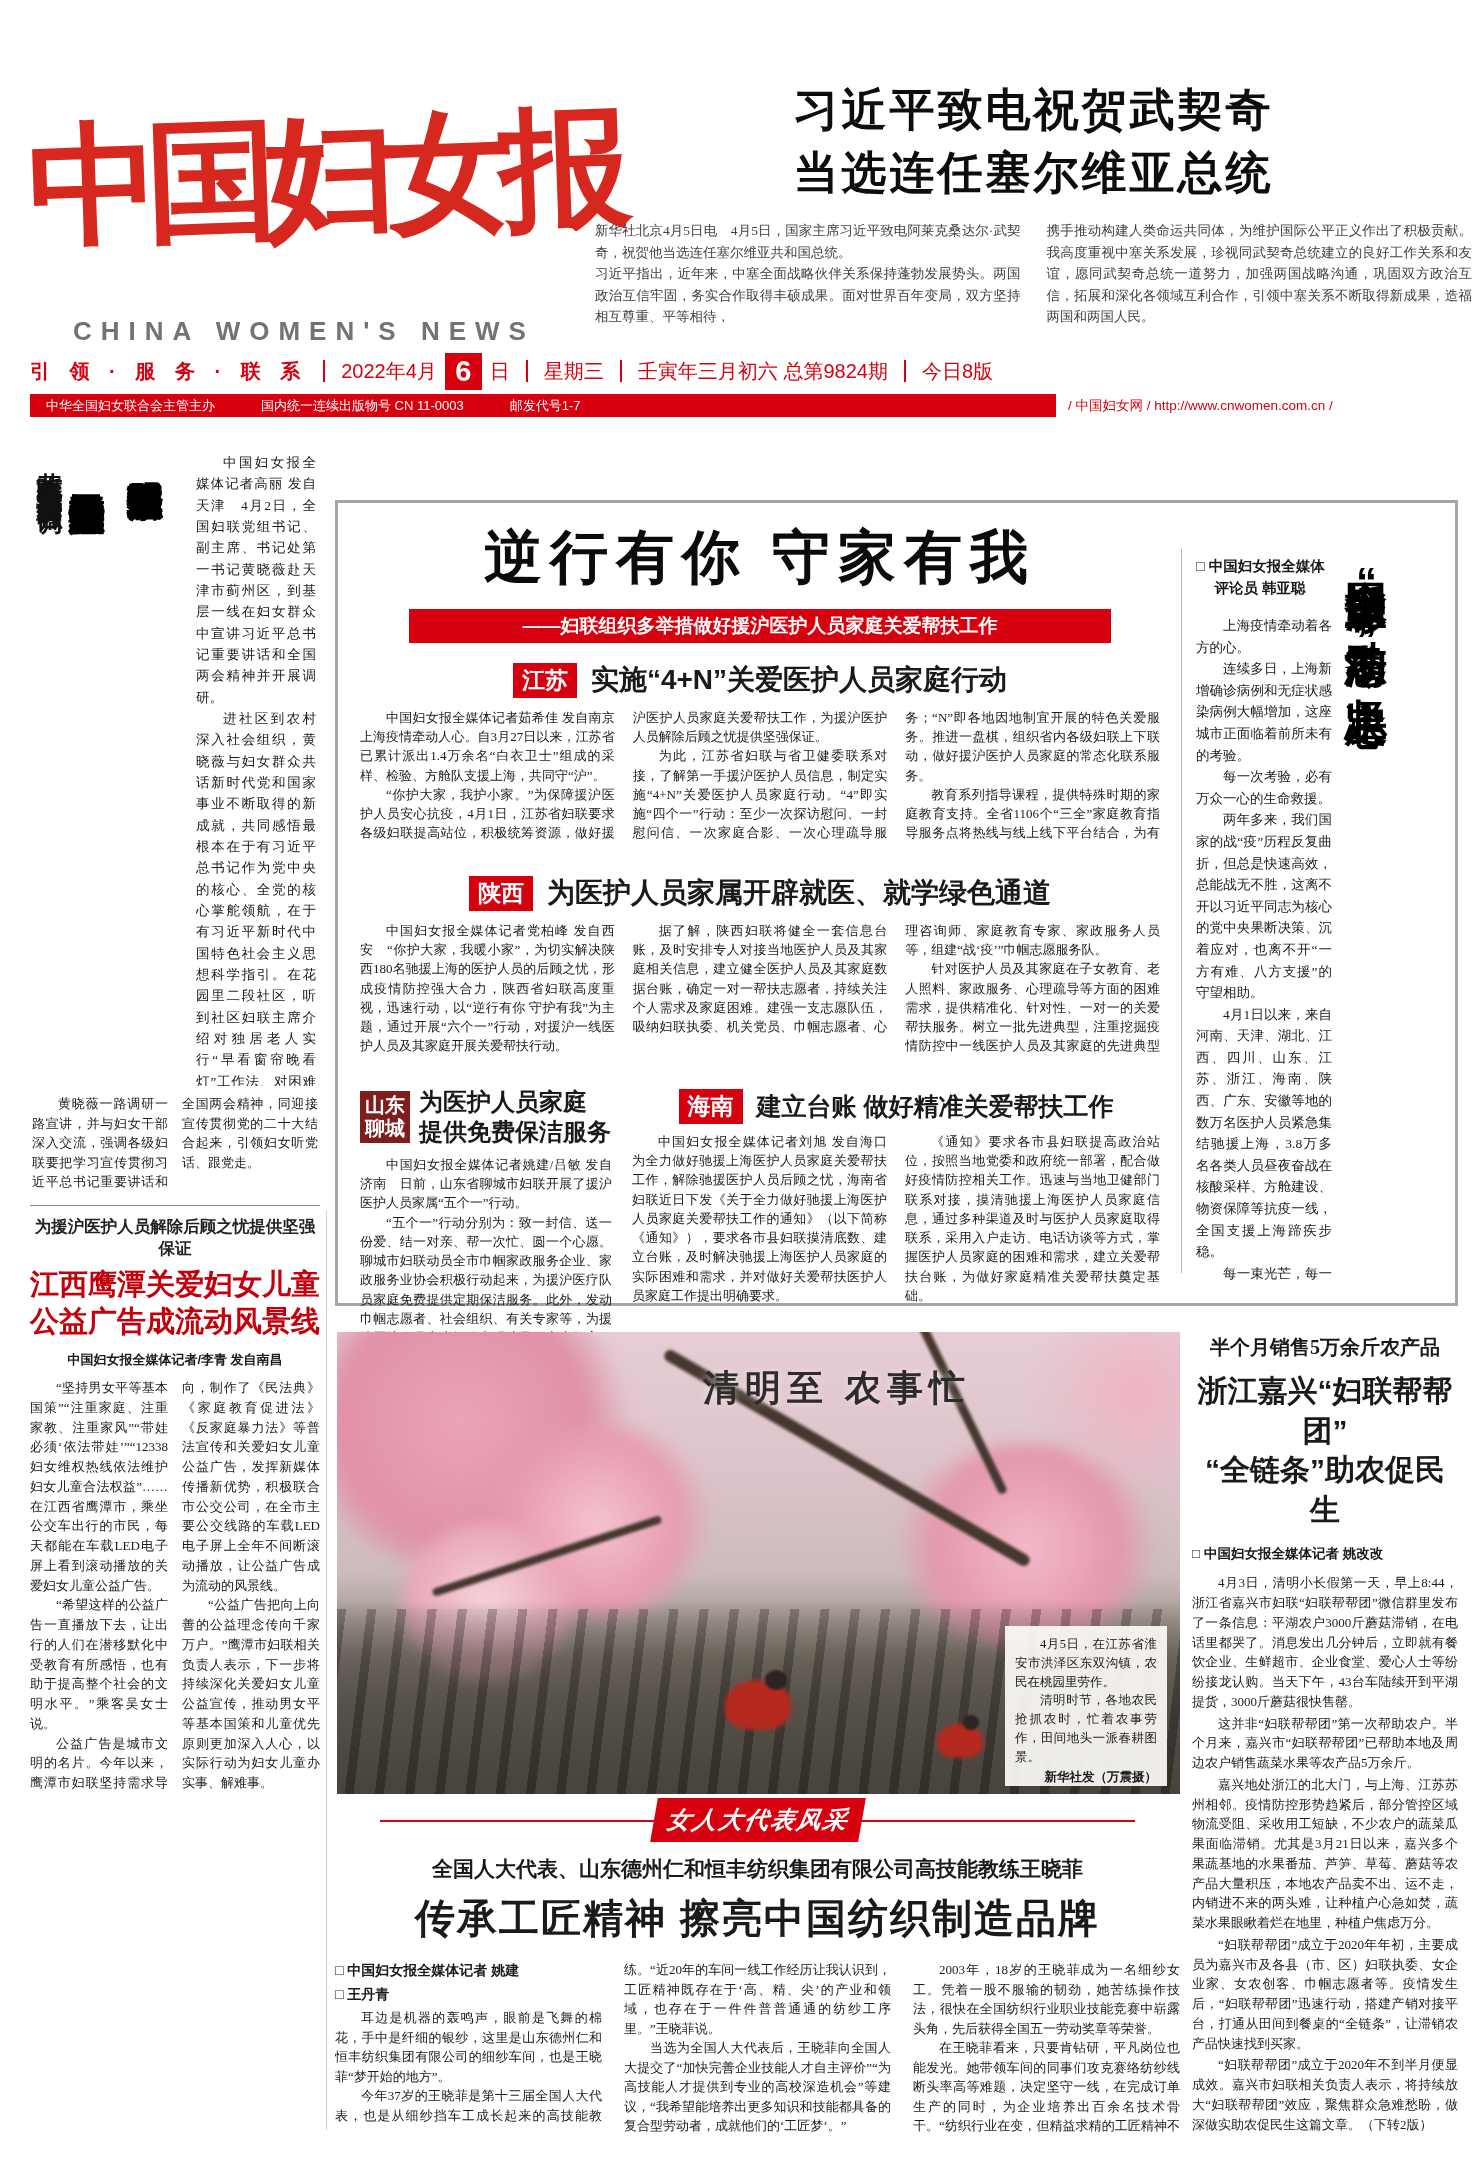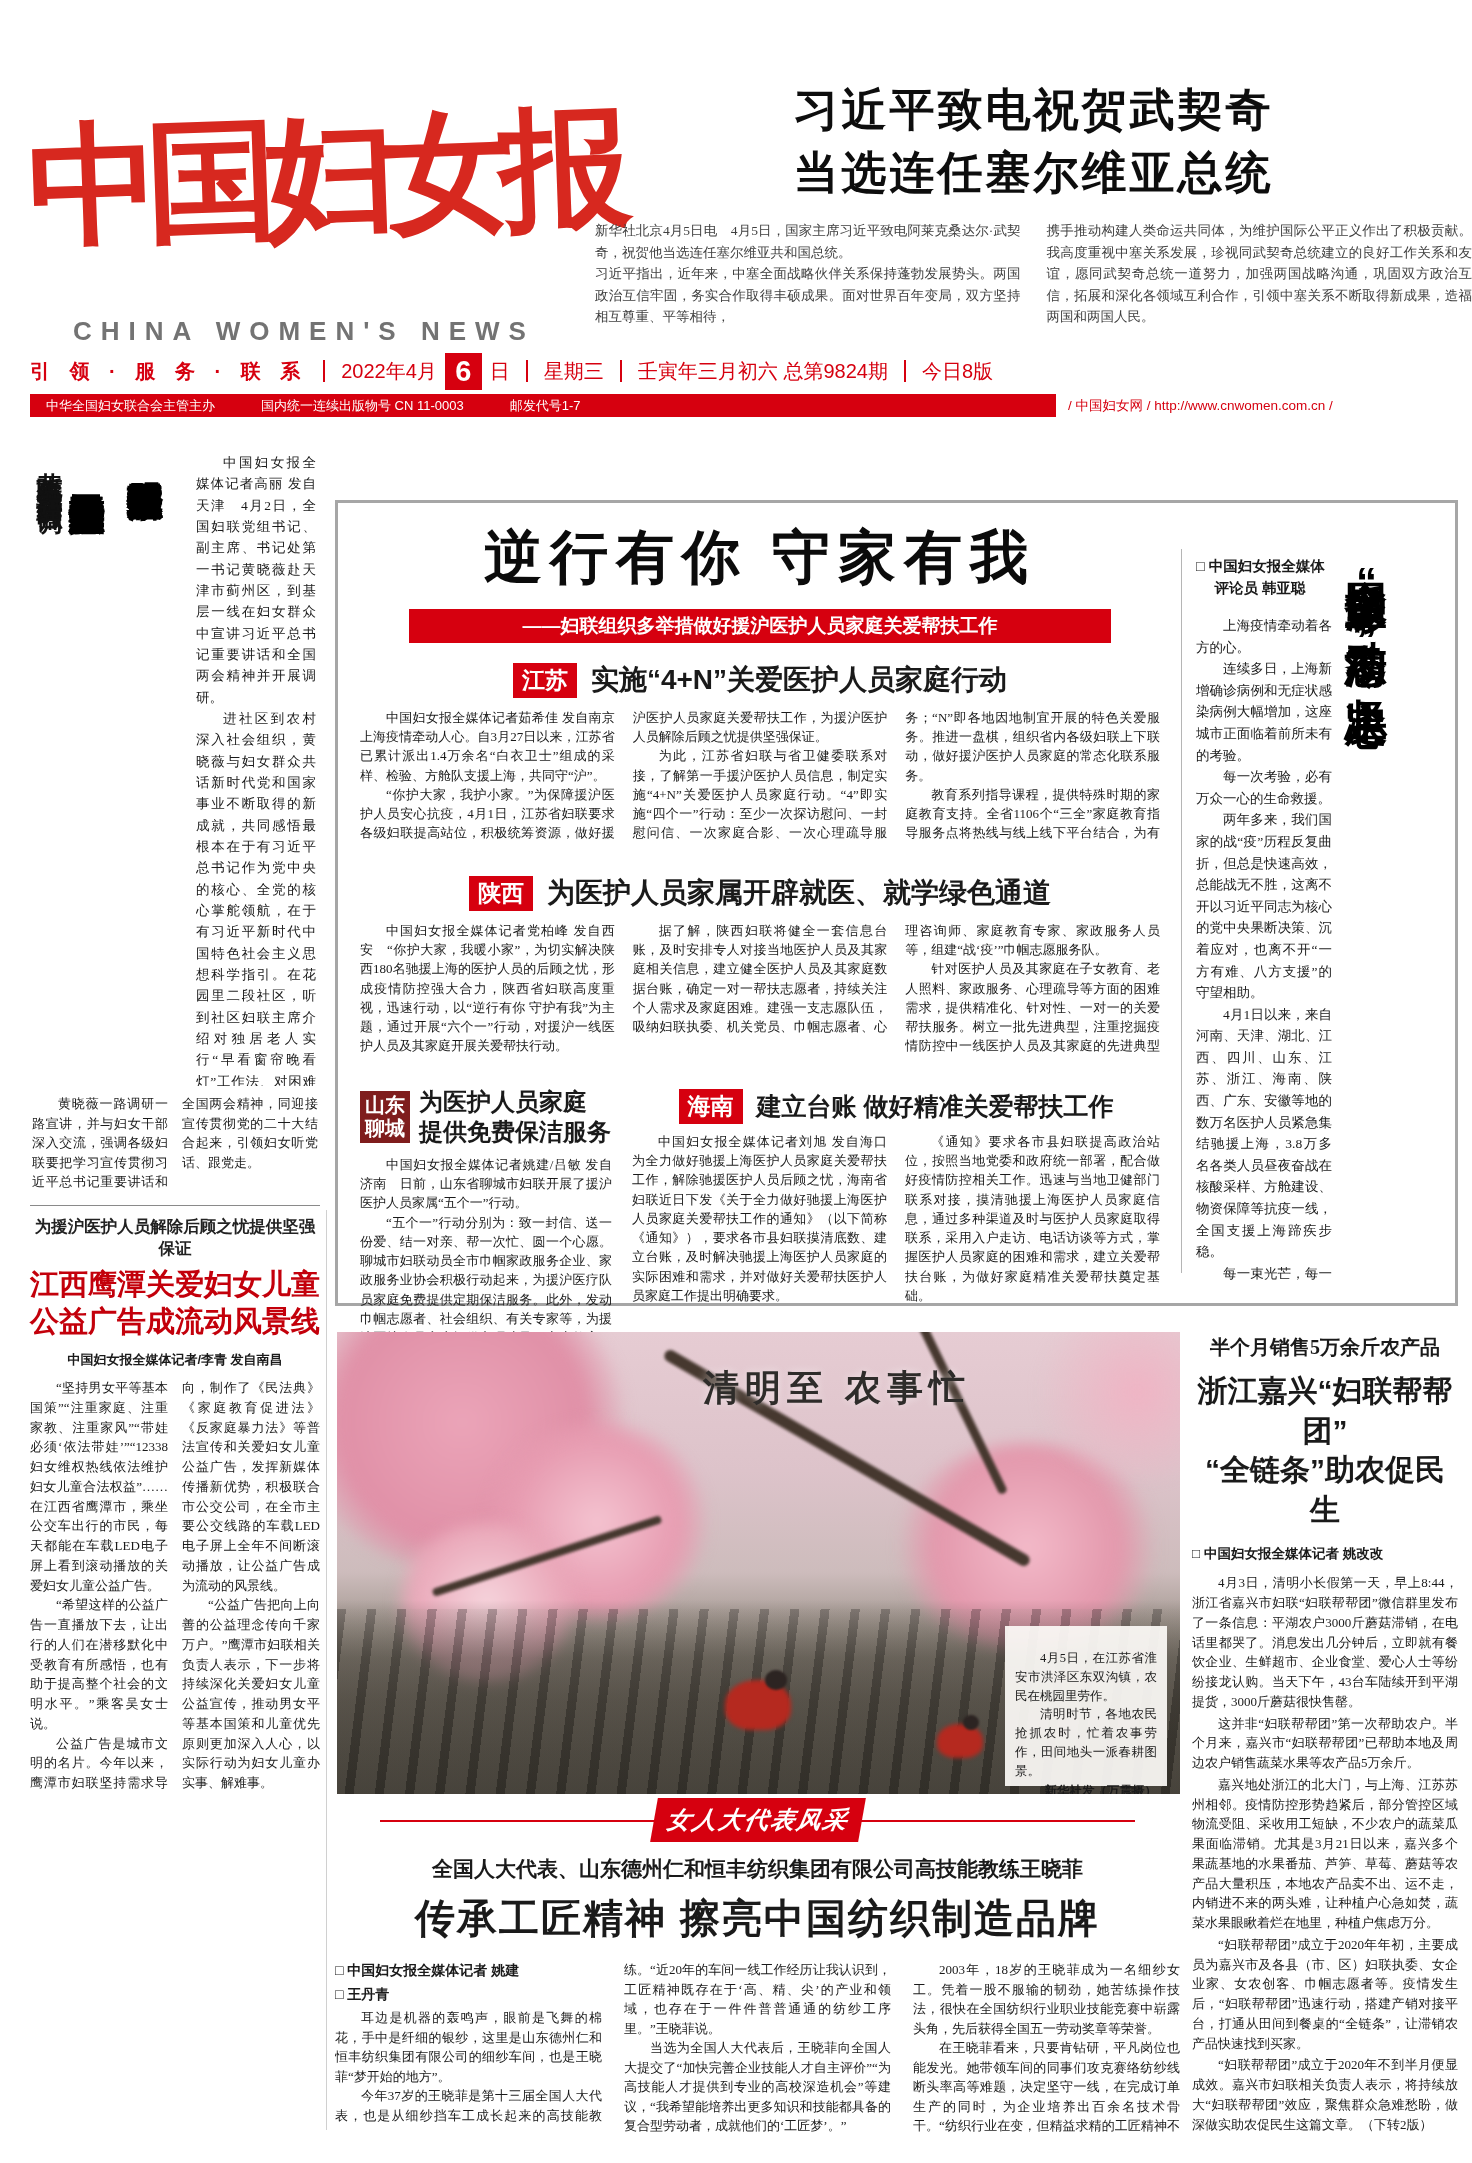--- a/index.html
+++ b/index.html
@@ -90,21 +90,21 @@
   .branch { position:absolute; background:#46382f; border-radius:10px; filter:blur(1.5px); }
   .field { position:absolute; left:0; right:0; bottom:0; height:42%;
     background:linear-gradient(180deg,rgba(110,100,90,0) 0%,rgba(70,66,58,.6) 30%,rgba(56,53,46,.85) 100%); }
   .rows { position:absolute; left:0; right:0; bottom:0; height:40%;
     background:repeating-linear-gradient(97deg, rgba(20,18,16,.28) 0 9px, rgba(160,150,140,.10) 9px 30px); }
   .farmer { position:absolute; background:#b5291f; border-radius:48% 48% 40% 40%; filter:blur(2px); }
   .farmer-head { position:absolute; background:#2c2422; border-radius:50%; filter:blur(1px); }
   .ph-title { position:absolute; left:366px; top:32px; font-size:36px; font-weight:900; letter-spacing:6px; color:#2e2c2a;
     text-shadow:0 0 8px rgba(255,255,255,.55); }
   .ph-cap { position:absolute; left:668px; top:294px; width:162px; height:160px;
-    background:rgba(252,250,246,.93); padding:23px 10px; font-size:12.5px; line-height:1.5; text-align:justify;
+    background:rgba(252,250,246,.93); padding:9px 10px; font-size:12.5px; line-height:1.5; text-align:justify;
     font-family:"Liberation Serif","DejaVu Serif",serif; }
   .ph-cap p { text-indent:2em; }
   .ph-credit { text-align:right; font-weight:bold; margin-top:2px; }
 
   
   .zj { left:1192px; top:1334px; width:266px; }
   .zj-kicker { text-align:center; font-size:20px; font-weight:bold; font-family:"Liberation Serif","DejaVu Serif",serif; }
   .zj-h { text-align:center; font-size:30px; font-weight:900; line-height:1.32; margin-top:10px; }
   .zj-byline { margin-top:16px; font-size:13.5px; font-weight:bold; }
   .zj-body { margin-top:10px; height:640px; overflow:hidden; font-size:13px; line-height:1.52; text-align:justify; }

